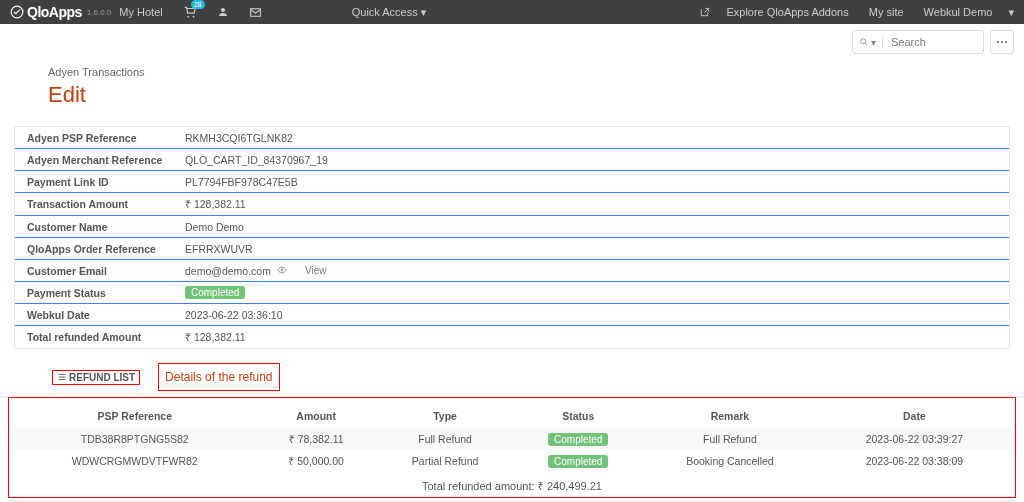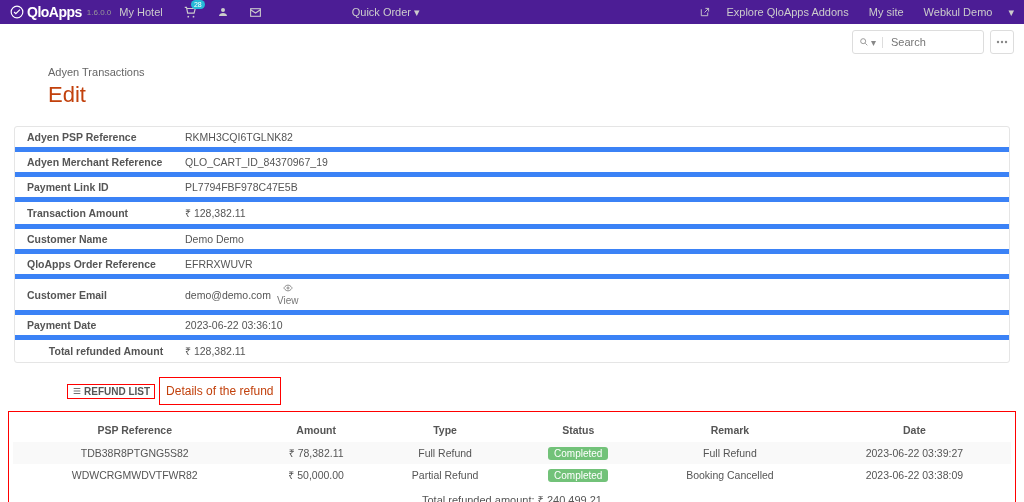--- a/index.html
+++ b/index.html
@@ -1,43 +1,43 @@
 <!DOCTYPE html>
 <html><head>
 <meta charset="utf-8">
 <style>
 * { box-sizing: border-box; margin: 0; padding: 0; }
 body { font-family: "Helvetica Neue", Helvetica, Arial, sans-serif; font-size: 12px; color: #555; background: #fff; width: 1024px; }
-.topbar { background: #4c1d95; color: #fff; height: 24px; display: flex; align-items: center; padding: 0 10px; position: relative; }
+.topbar { background: #404040; color: #fff; height: 24px; display: flex; align-items: center; padding: 0 10px; position: relative; }
 .logo-wrap { display: flex; align-items: center; gap: 3px; }
 .logo-text { font-weight: bold; font-size: 14px; letter-spacing: -0.5px; }
 .logo-version { font-size: 8px; color: #999; margin-left: 2px; }
 .topbar-left { display: flex; align-items: center; gap: 20px; margin-left: 8px; }
 .topbar-item { color: #ccc; font-size: 11px; cursor: pointer; display: flex; align-items: center; gap: 3px; }
 .cart-icon { position: relative; }
 .cart-badge { position: absolute; top: -5px; right: -8px; background: #25b9d7; color: #fff; border-radius: 8px; font-size: 7px; padding: 1px 3px; }
 .topbar-quick { margin-left: 90px; color: #ccc; font-size: 11px; cursor: pointer; }
 .topbar-right { margin-left: auto; display: flex; align-items: center; gap: 20px; font-size: 11px; }
 .topbar-right-item { color: #ccc; cursor: pointer; display: flex; align-items: center; gap: 16px; }
 .search-row { display: flex; justify-content: flex-end; align-items: center; padding: 6px 10px; gap: 6px; }
 .search-wrap { border: 1px solid #ddd; border-radius: 3px; display: flex; align-items: center; height: 24px; }
 .search-dd { padding: 0 6px; border-right: 1px solid #ddd; color: #888; font-size: 10px; cursor: pointer; display:flex; align-items:center; gap:2px; }
 .search-input { border: none; outline: none; padding: 0 8px; font-size: 11px; width: 100px; color: #555; }
 .more-btn { border: 1px solid #ddd; border-radius: 3px; width: 24px; height: 24px; display: flex; align-items: center; justify-content: center; color: #888; cursor: pointer; }
 .breadcrumb-area { padding: 0 48px; margin-top: 6px; }
 .breadcrumb { font-size: 11px; color: #666; }
 .page-title { font-size: 22px; font-weight: 300; color: #c2410c; margin-top: 4px; }
 .panel { margin: 18px 14px 0 14px; border: 1px solid #e5e5e5; border-radius: 3px; }
-.panel-row { display: flex; border-bottom: 5px solid #3b82f6; padding: 4px 12px; align-items: center; min-height: 22px; }
-.panel-row:last-child { border-bottom: none; text-align: center; }
+.panel-row { display: flex; border-bottom: 1px solid #3b82f6; padding: 4px 12px; align-items: center; min-height: 22px; }
+.panel-row:last-child { border-bottom: none; }
 .panel-label { width: 158px; font-size: 10.5px; font-weight: bold; color: #555; }
 .panel-value { font-size: 10.5px; color: #555; display: flex; align-items: center; gap: 6px; }
 .badge-completed { background: #72c279; color: #fff; border-radius: 3px; padding: 1px 6px; font-size: 10px; }
-.view-link { color: #777; font-size: 10px; display: flex; align-items: center; gap: 2px; cursor: pointer; flex-direction: column; }
-.refund-header-row { display: flex; align-items: center; gap: 4px; margin: 14px 8px 6px 23px; padding-left: 44px; }
+.view-link { color: #777; font-size: 10px; display: flex; gap: 18px; cursor: pointer; }
+.refund-header-row { display: flex; align-items: center; gap: 18px; margin: 14px 8px 6px 8px; padding-left: 44px; }
 .refund-list-box { border: 1.5px solid red; padding: 1px 4px; display: flex; align-items: center; gap: 2px; font-size: 10px; font-weight: bold; color: #555; }
 .refund-detail-box { border: 1.5px solid red; padding: 0 6px; color: #c2410c; font-size: 12px; height: 28px; display: flex; align-items: center; }
 .refund-table-wrap { margin: 4px 8px 10px 8px; border-radius: 6px; }
 .refund-table-border { border: 1.5px solid red; padding: 8px 4px 2px 4px; }
 .refund-table { width: 100%; border-collapse: collapse; }
 .refund-table th { font-size: 10.5px; font-weight: bold; color: #555; padding: 4px 6px 6px 6px; text-align: center; }
 .refund-table td { font-size: 10.5px; color: #555; padding: 4px 6px; text-align: center; }
 .refund-table tbody tr:nth-child(odd) { background: #f9f9f9; }
 .total-refund-row { text-align: center; font-size: 11px; color: #555; padding: 6px 0 2px 0; }
 svg { display: block; }
@@ -71,21 +71,21 @@
         </svg>
     </span>
     <span class="topbar-item">
       <svg width="13" height="13" viewBox="0 0 24 24">
           <rect x="3" y="5" width="18" height="14" fill="none" stroke="#ccc" stroke-width="2"></rect>
           <path d="M3 7l9 6 9-6" fill="none" stroke="#ccc" stroke-width="2"></path>
         </svg>
     </span>
   </div>
   <span class="topbar-quick">
-    <span>Quick Order</span> <span>▾</span>
+    <span>Quick Access</span> <span>▾</span>
   </span>
   <div class="topbar-right">
     <span class="topbar-right-item">
       <svg width="11" height="11" viewBox="0 0 24 24">
           <path d="M14 3h7v7M21 3l-9 9M5 5v14h14v-7" fill="none" stroke="#ccc" stroke-width="2"></path>
         </svg>
       <span>Explore QloApps Addons</span>
     </span>
     <span class="topbar-right-item">My site</span>
     <span class="topbar-right-item">
@@ -164,21 +164,27 @@
         <span class="view-link">
           <svg width="10" height="10" viewBox="0 0 24 24">
             <path d="M2 12s4-7 10-7 10 7 10 7-4 7-10 7S2 12 2 12z" fill="none" stroke="#777" stroke-width="2"></path>
             <circle cx="12" cy="12" r="2.5" fill="none" stroke="#777" stroke-width="2"></circle>
           </svg>
           <span>View</span>
         </span>
       </div>
     </div>
     <div class="panel-row">
-      <div class="panel-label">Payment Date</div>
+      <div class="panel-label">Payment Status</div>
+      <div class="panel-value">
+        <span class="badge-completed">Completed</span>
+      </div>
+    </div>
+    <div class="panel-row">
+      <div class="panel-label">Webkul Date</div>
       <div class="panel-value">
         <span>2023-06-22 03:36:10</span>
       </div>
     </div>
     <div class="panel-row">
       <div class="panel-label">Total refunded Amount</div>
       <div class="panel-value">
         <span>₹ 128,382.11</span>
       </div>
     </div>

